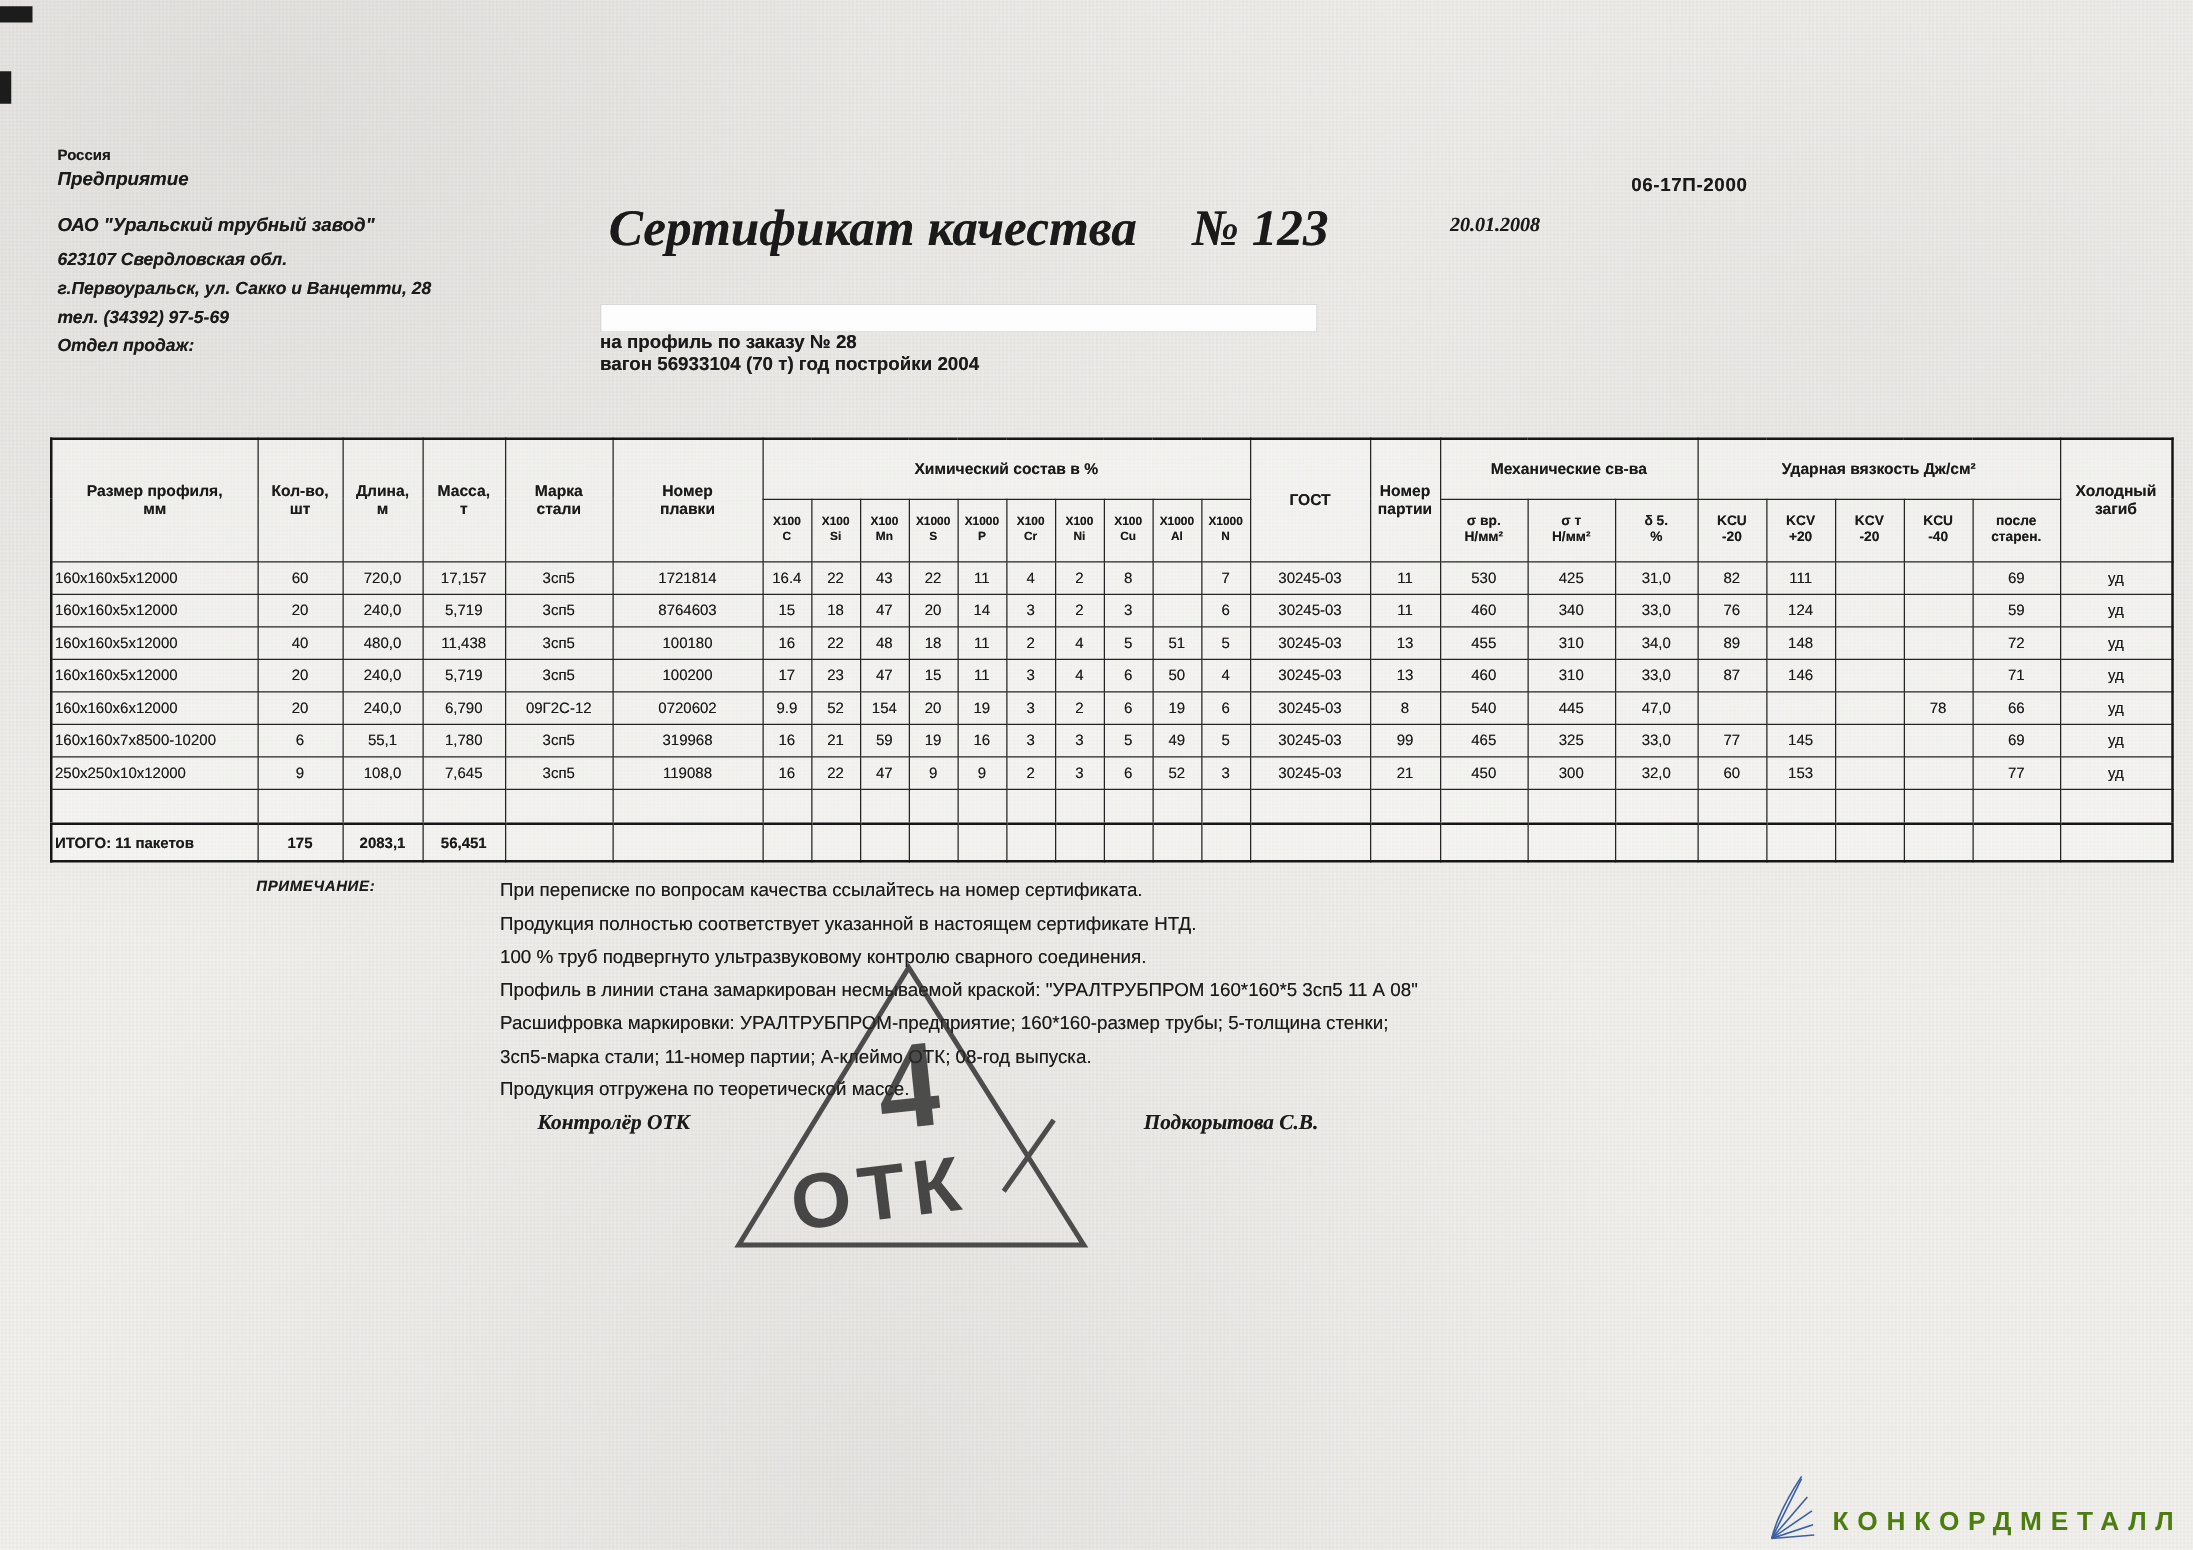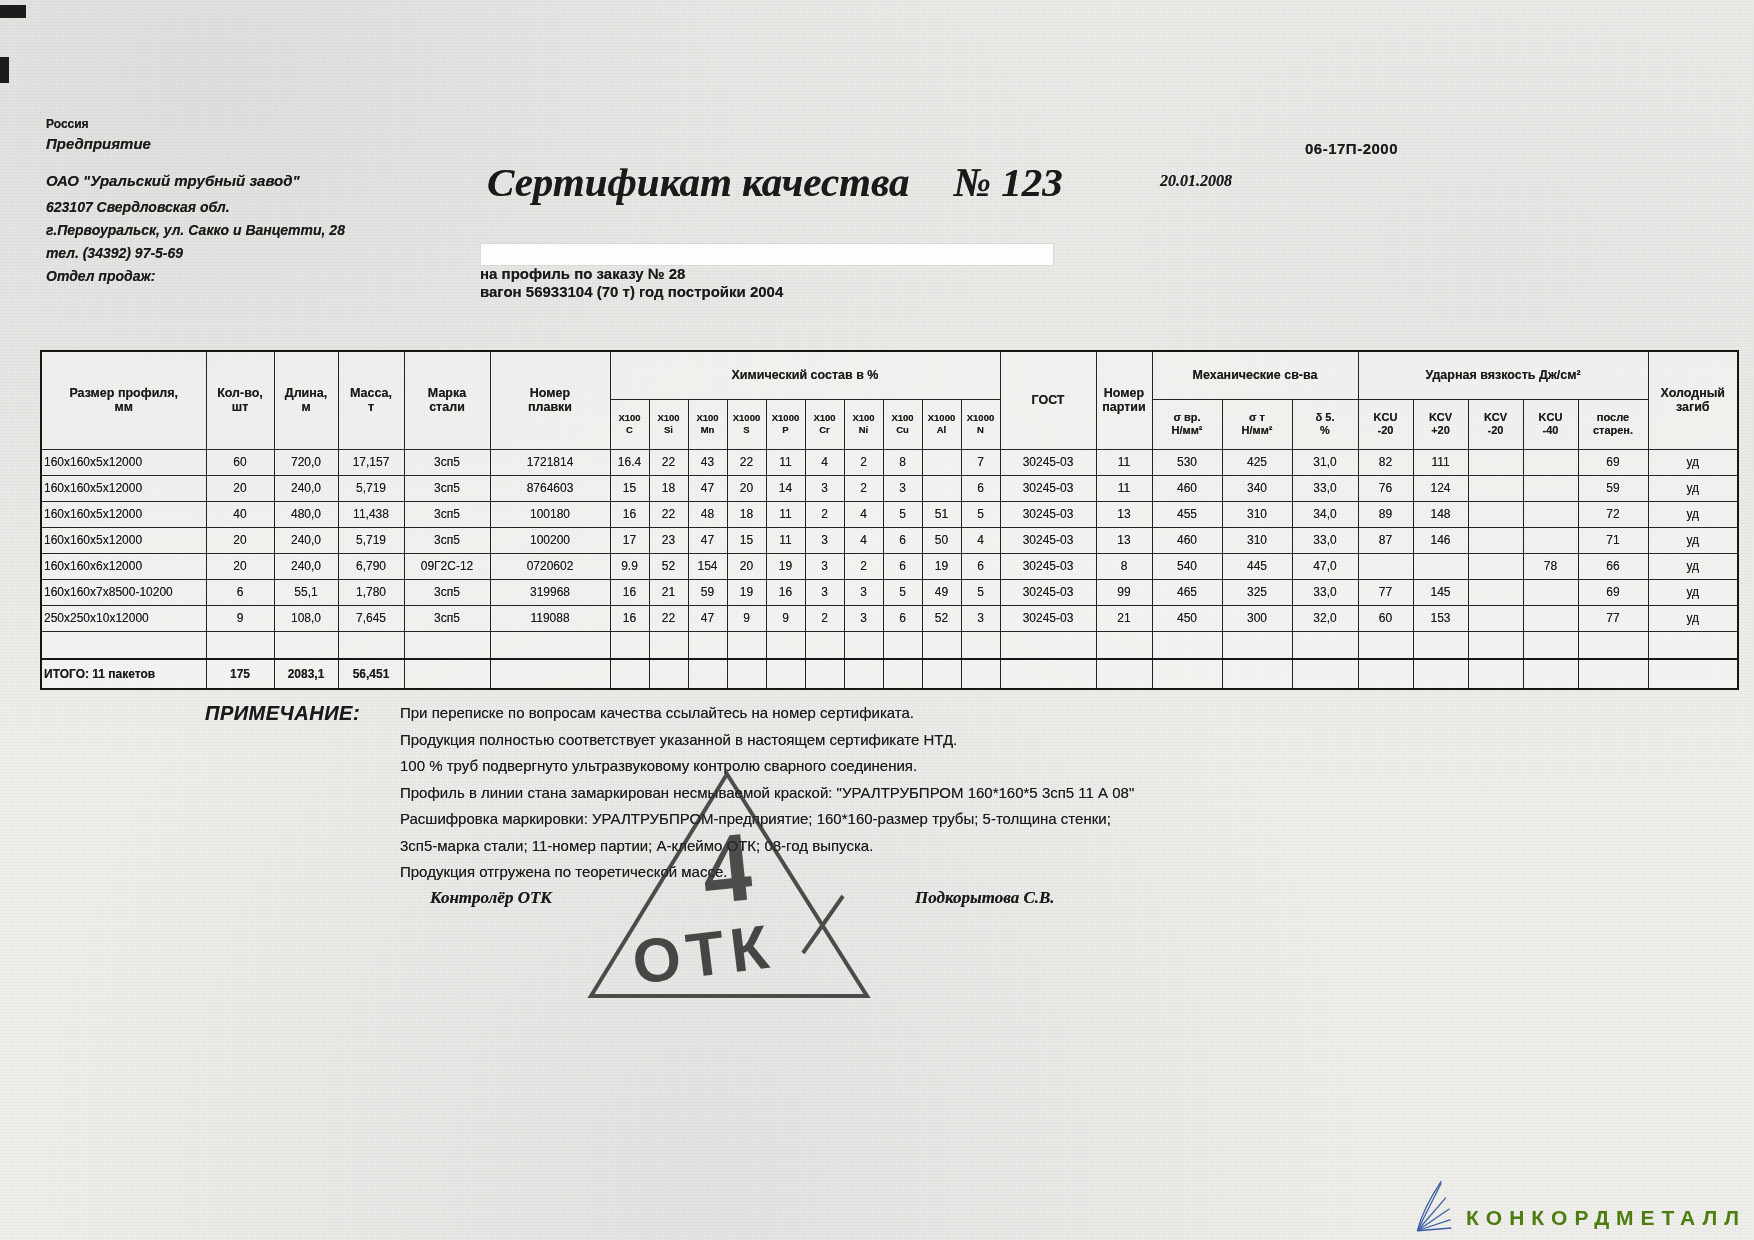--- a/index.html
+++ b/index.html
@@ -37,21 +37,21 @@
   .h-main{font-size:12.5px;height:48px;}
   .h-sub{font-size:11px;height:50px;line-height:13px;}
   .h-chem{font-size:9.5px;line-height:12px;}
   table.cert td{font-size:12px;height:25px;vertical-align:middle;white-space:nowrap;}
   td.al{text-align:left;padding-left:5px;}
   td.ar{text-align:center;padding-right:6px;}
   td.ac{text-align:center;}
   tr.empty-row td{height:26px;}
   tr.total-row td{height:28px;font-weight:bold;border-top:2.2px solid #161616;}
   
-  .note-label{left:205px;top:702px;font-size:20px;font-weight:bold;font-style:italic;letter-spacing:.5px;}
+  .note-label{left:205px;top:702px;font-size:12px;font-weight:bold;font-style:italic;letter-spacing:.5px;}
   .notes{left:400px;top:700px;width:900px;font-size:15px;line-height:26.5px;}
   
   .sig-left{left:430px;top:888px;font-family:"Liberation Serif",serif;font-style:italic;font-weight:bold;font-size:17px;}
   .sig-right{left:915px;top:888px;font-family:Liberation Serif, serif;font-style:italic;font-weight:bold;font-size:17px;}
   
   .stamp{left:575px;top:768px;width:310px;height:235px;opacity:.82;}
   
   .artifact{background:#1c1c1c;}
   .a1{left:0;top:5px;width:26px;height:13px;}
   .a2{left:0;top:57px;width:9px;height:26px;}

